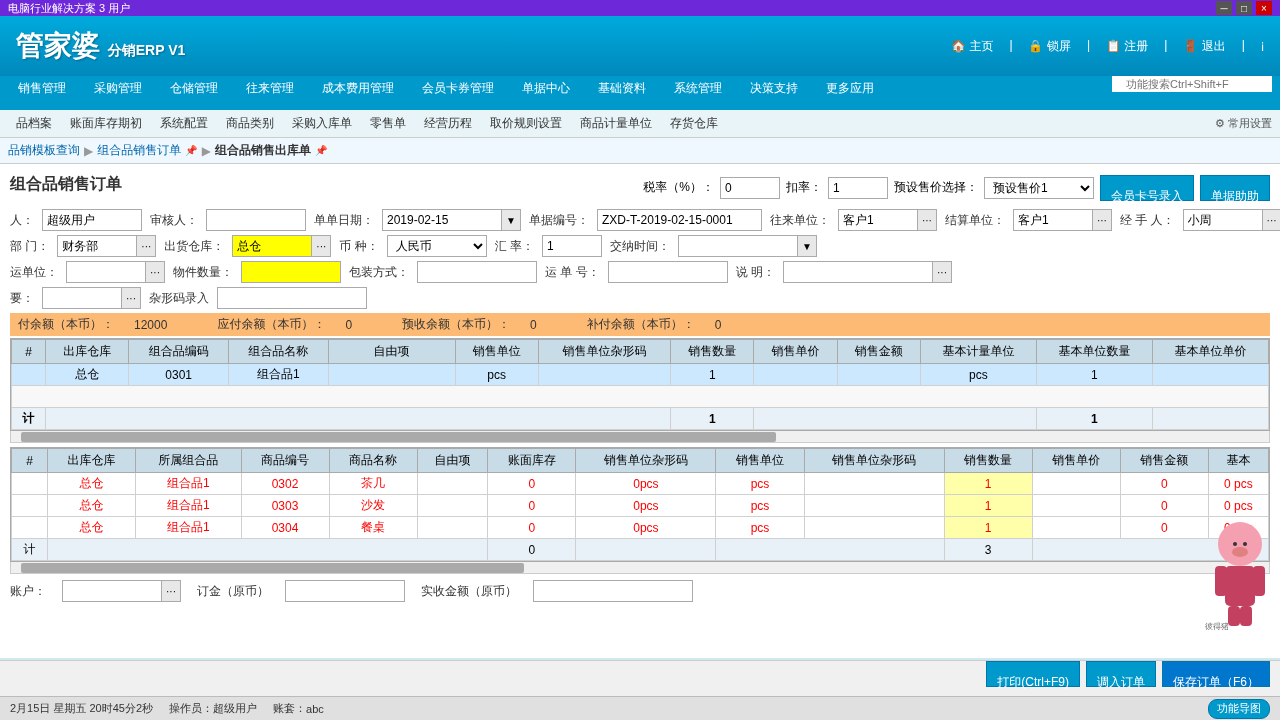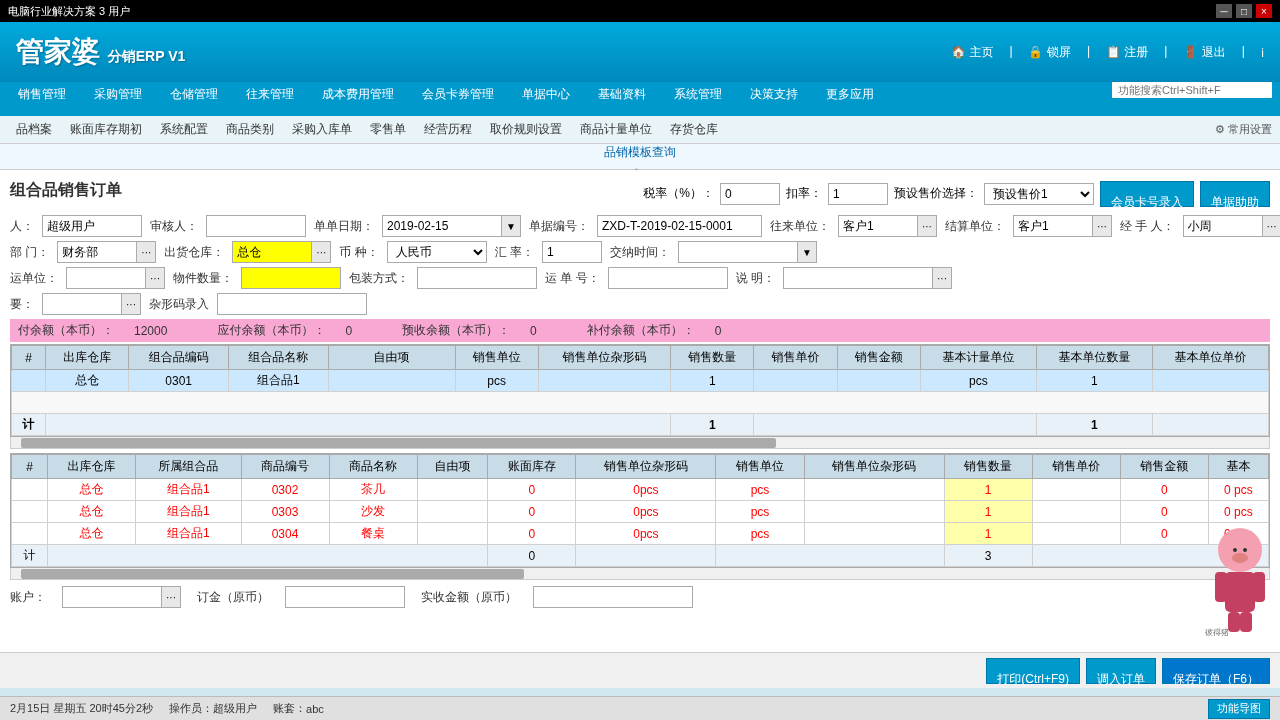--- a/index.html
+++ b/index.html
@@ -1,41 +1,41 @@
 <!DOCTYPE html>
 <html><head>
   <meta charset="utf-8">
   <style>
     * { margin: 0; padding: 0; box-sizing: border-box; }
     body { font-family: 'Microsoft YaHei', SimHei, sans-serif; font-size: 12px; background: #d0e8f0; width: 1280px; height: 720px; overflow: hidden; }
 
     
-    .title-bar { background: #000000; color: white; height: 22px; display: flex; align-items: center; padding: 0 8px; font-size: 11px; justify-content: flex-end; }
+    .title-bar { background: #6d28d9; color: white; height: 16px; display: flex; align-items: center; padding: 0 8px; font-size: 11px; justify-content: flex-end; }
     .title-bar-controls { margin-left: auto; display: flex; gap: 4px; }
     .title-btn { width: 16px; height: 14px; background: #555; border: none; color: white; font-size: 10px; cursor: pointer; display: flex; align-items: center; justify-content: center; }
 
     
     .app-header { background: linear-gradient(180deg, #00aadd 0%, #0088bb 100%); height: 60px; display: flex; align-items: center; padding: 0 16px; }
     .app-logo { color: white; font-size: 28px; font-weight: bold; text-shadow: 1px 1px 2px rgba(0,0,0,0.3); }
     .app-logo .sub { font-size: 14px; }
     .header-right { margin-left: auto; display: flex; gap: 16px; color: white; font-size: 12px; }
     .header-right span { cursor: pointer; }
 
     
     .main-nav { background: #0099cc; height: 34px; display: flex; align-items: flex-start; padding: 0 8px; gap: 8px; }
     .nav-item { color: white; font-size: 12px; padding: 4px 10px; cursor: pointer; white-space: nowrap; }
-    .nav-search { margin-left: auto; background: white; border: none; padding: 2px 6px; font-size: 11px; width: 160px; }
+    .nav-search { margin-left: auto; background: white; border: none; padding: 2px 14px; font-size: 11px; width: 160px; }
 
     
     .sec-nav { background: #e8f4f8; height: 28px; display: flex; align-items: center; padding: 0 8px; gap: 2px; border-bottom: 1px solid #ccc; }
     .sec-nav-item { color: #333; font-size: 12px; padding: 3px 8px; cursor: pointer; }
     .sec-nav-settings { margin-left: auto; font-size: 11px; color: #555; cursor: pointer; }
 
     
-    .breadcrumb { background: #f0f8ff; height: 26px; display: flex; align-items: center; padding: 0 8px; border-bottom: 1px solid #ccc; font-size: 12px; gap: 4px; flex-direction: column; }
+    .breadcrumb { background: #f0f8ff; height: 26px; display: flex; align-items: center; padding: 0 8px; border-bottom: 1px solid #ccc; font-size: 12px; gap: 4px; }
     .breadcrumb-item { color: #0066aa; cursor: pointer; }
     .breadcrumb-sep { color: #999; }
     .breadcrumb-current { color: #333; font-weight: bold; }
     .breadcrumb-icon { color: #0066aa; font-size: 10px; }
 
     
     .content { background: white; margin: 0; padding: 6px 10px; }
 
     
     .page-title { font-size: 16px; font-weight: bold; color: #333; margin-bottom: 6px; padding: 4px 0; }
@@ -48,21 +48,21 @@
     .form-select { border: 1px solid #aaa; height: 22px; padding: 1px 4px; font-size: 12px; font-family: inherit; background: white; }
     .form-input-with-btn { display: flex; }
     .form-input-with-btn input { flex: 1; border: 1px solid #aaa; height: 22px; padding: 1px 4px; font-size: 12px; }
     .form-input-btn { border: 1px solid #aaa; border-left: none; background: #e8e8e8; height: 22px; padding: 0 4px; cursor: pointer; font-size: 10px; }
     .btn-blue { background: #0099cc; color: white; border: 1px solid #0077aa; padding: 12px 10px; cursor: pointer; font-size: 12px; font-family: inherit; height: 24px; }
 
     
     .tax-area { display: flex; align-items: center; gap: 6px; }
 
     
-    .summary-row { display: flex; align-items: center; gap: 20px; padding: 4px 0; font-size: 12px; color: #333; background: #f9a8d4; margin: 2px 0; padding: 3px 8px; }
+    .summary-row { display: flex; align-items: center; gap: 20px; padding: 4px 0; font-size: 12px; color: #333; background: #fdba74; margin: 2px 0; padding: 3px 8px; }
 
     
     .data-table-wrap { border: 1px solid #aaa; overflow: hidden; }
     .data-table { width: 100%; border-collapse: collapse; font-size: 12px; }
     .data-table th { background: #c8dce8; border: 1px solid #aaa; padding: 3px 6px; text-align: center; white-space: nowrap; font-weight: normal; }
     .data-table td { border: 1px solid #d0d0d0; padding: 2px 6px; text-align: center; white-space: nowrap; height: 22px; }
     .data-table tr:nth-child(even) { background: #f8f8f8; }
     .data-table tr.selected { background: #cce8ff; }
     .data-table .total-row td { background: #e8f0f8; font-weight: bold; }
 
@@ -75,21 +75,21 @@
     .sub-table { width: 100%; border-collapse: collapse; font-size: 12px; }
     .sub-table th { background: #c8dce8; border: 1px solid #aaa; padding: 3px 6px; text-align: center; white-space: nowrap; font-weight: normal; }
     .sub-table td { border: 1px solid #d0d0d0; padding: 2px 6px; text-align: center; white-space: nowrap; height: 22px; }
     .sub-table tr.red-row td { color: red; }
     .sub-table .total-row td { background: #e8f0f8; }
 
     
     .bottom-form { display: flex; align-items: center; gap: 16px; padding: 6px 0; }
 
     
-    .action-bar { background: #f0f0f0; border-top: 1px solid #ccc; height: 36px; display: flex; align-items: center; justify-content: flex-end; padding: 0 10px; gap: 6px; position: absolute; bottom: 32px; width: 100%; }
+    .action-bar { background: #f0f0f0; border-top: 1px solid #ccc; height: 36px; display: flex; align-items: flex-start; justify-content: flex-end; padding: 0 10px; gap: 6px; position: absolute; bottom: 24px; width: 100%; }
 
     
     .status-bar { background: #e0e0e0; height: 24px; display: flex; align-items: center; padding: 0 10px; font-size: 11px; color: #333; position: absolute; bottom: 0; width: 100%; border-top: 1px solid #bbb; }
     .status-right { margin-left: auto; }
 
     
     .mascot { position: absolute; right: 0; bottom: 24px; width: 80px; height: 120px; overflow: hidden; }
 
     
     .highlight-yellow { background: yellow !important; }
@@ -457,14 +457,14 @@
   <button class="btn-blue">调入订单</button>
   <button class="btn-blue" style="background: #0077cc;">保存订单（F6）</button>
 </div>
 
 <div class="status-bar">
   <span>2月15日 星期五 20时45分2秒</span>
   <span style="margin-left: 16px;">操作员：</span>
   <span>超级用户</span>
   <span style="margin-left: 16px;">账套：</span>
   <span>abc</span>
-  <button class="status-right btn-blue" style="font-size: 11px; height: 20px; padding: 0 8px;">功能导图</button>
+  <button class="status-right btn-blue" style="font-size: 11px; height: 20px; padding: 0 8px; border-radius: 9px;">功能导图</button>
 </div>
 
 </body></html>

